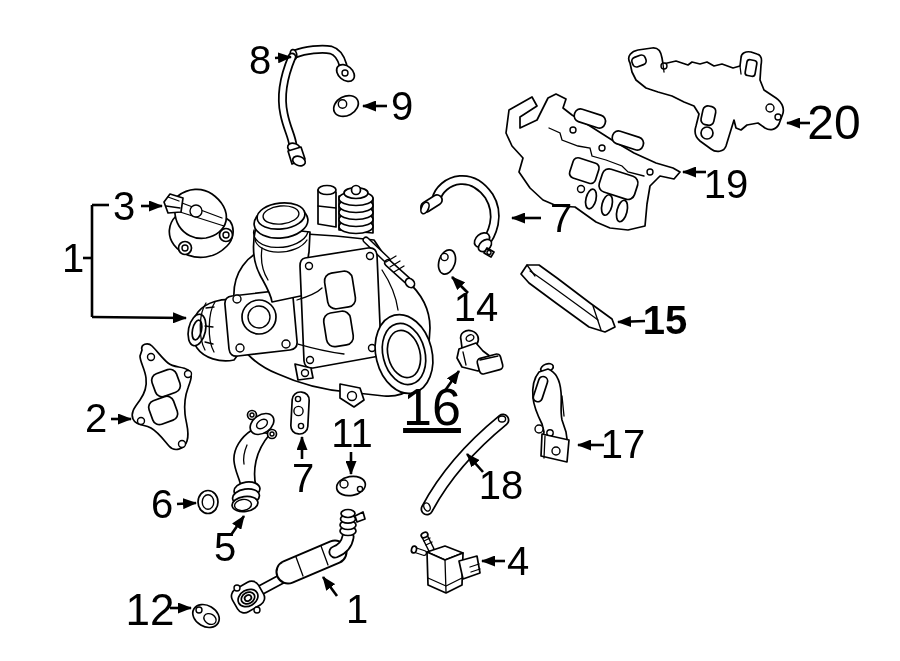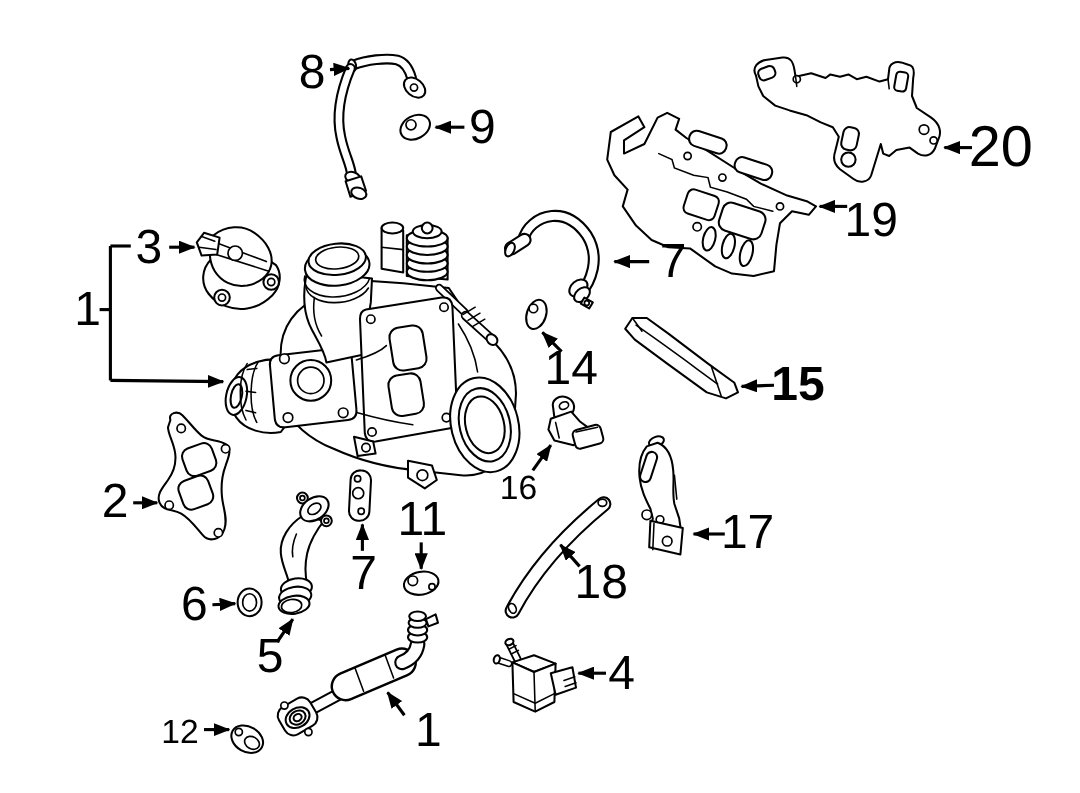--- a/index.html
+++ b/index.html
@@ -334,22 +334,22 @@
     <div class="callout-label" style="left: 96px; top: 418px; font-size: 40px; color: rgb(0, 0, 0);">2</div>
     <div class="callout-label" style="left: 124px; top: 206px; font-size: 40px; color: rgb(0, 0, 0);">3</div>
     <div class="callout-label" style="left: 518px; top: 561px; font-size: 40px; color: rgb(0, 0, 0);">4</div>
     <div class="callout-label" style="left: 225px; top: 547px; font-size: 40px; color: rgb(0, 0, 0);">5</div>
     <div class="callout-label" style="left: 162px; top: 504px; font-size: 40px; color: rgb(0, 0, 0);">6</div>
     <div class="callout-label" style="left: 303px; top: 478px; font-size: 40px; color: rgb(0, 0, 0);">7</div>
     <div class="callout-label" style="left: 260px; top: 60px; font-size: 40px; color: rgb(0, 0, 0);">8</div>
     <div class="callout-label" style="left: 402px; top: 106px; font-size: 40px; color: rgb(0, 0, 0);">9</div>
     <div class="callout-label" style="left: 357px; top: 609px; font-size: 40px; color: rgb(0, 0, 0);">1</div>
     <div class="callout-label" style="left: 352px; top: 433px; font-size: 40px; color: rgb(0, 0, 0); text-align: right;">11</div>
-    <div class="callout-label" style="left: 150px; top: 610px; font-size: 28px; color: rgb(0, 0, 0);">12</div>
+    <div class="callout-label" style="left: 150px; top: 610px; font-size: 44px; color: rgb(0, 0, 0);">12</div>
     <div class="callout-label" style="left: 561px; top: 218px; font-size: 40px; color: rgb(0, 0, 0);">7</div>
     <div class="callout-label" style="left: 476px; top: 307px; font-size: 40px; color: rgb(0, 0, 0);">14</div>
     <div class="callout-label" style="left: 665px; top: 320px; font-size: 40px; color: rgb(0, 0, 0); font-weight: bold;">15</div>
-    <div class="callout-label" style="left: 432px; top: 407px; font-size: 28px; color: rgb(0, 0, 0);">16</div>
+    <div class="callout-label" style="left: 432px; top: 407px; font-size: 52px; color: rgb(0, 0, 0); text-decoration: underline;">16</div>
     <div class="callout-label" style="left: 623px; top: 444px; font-size: 40px; color: rgb(0, 0, 0);">17</div>
     <div class="callout-label" style="left: 501px; top: 485px; font-size: 40px; color: rgb(0, 0, 0);">18</div>
     <div class="callout-label" style="left: 726px; top: 184px; font-size: 40px; color: rgb(0, 0, 0);">19</div>
     <div class="callout-label" style="left: 834px; top: 123px; font-size: 48px; color: rgb(0, 0, 0);">20</div>
   </div>
 
 </body></html>

